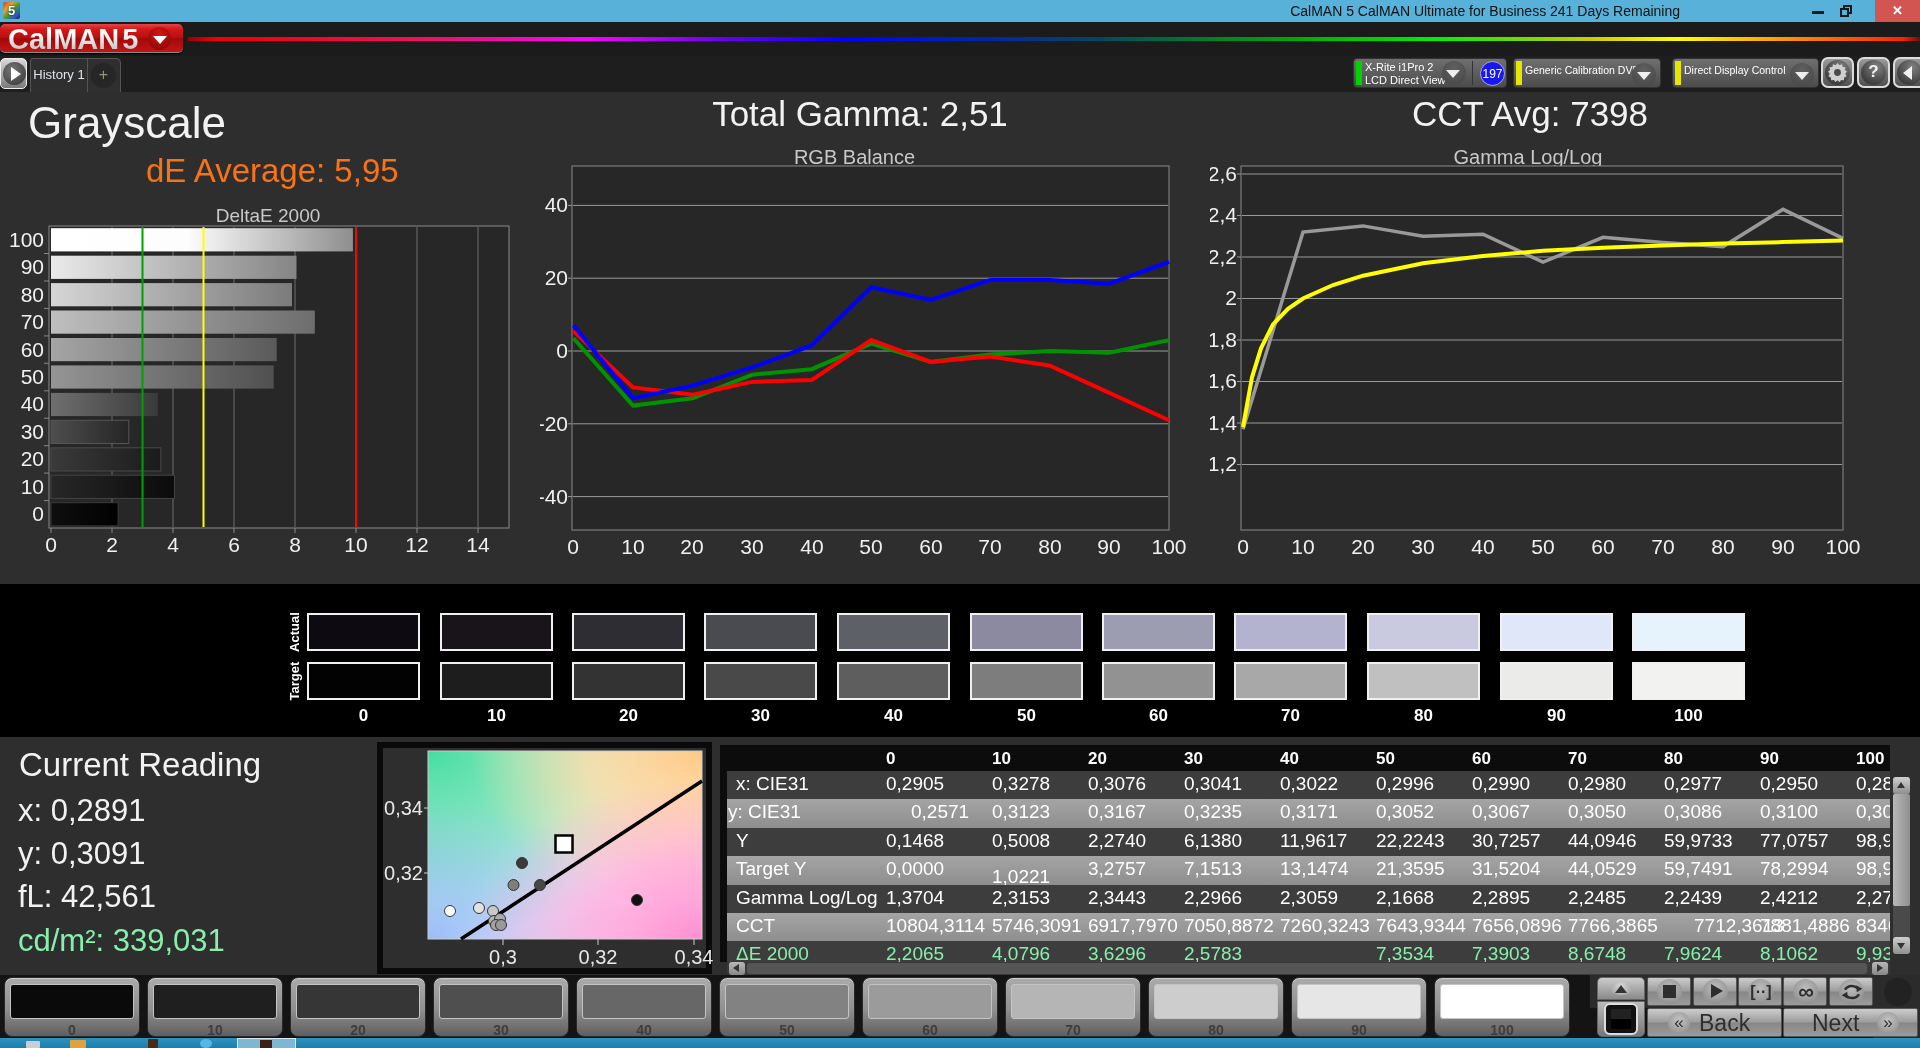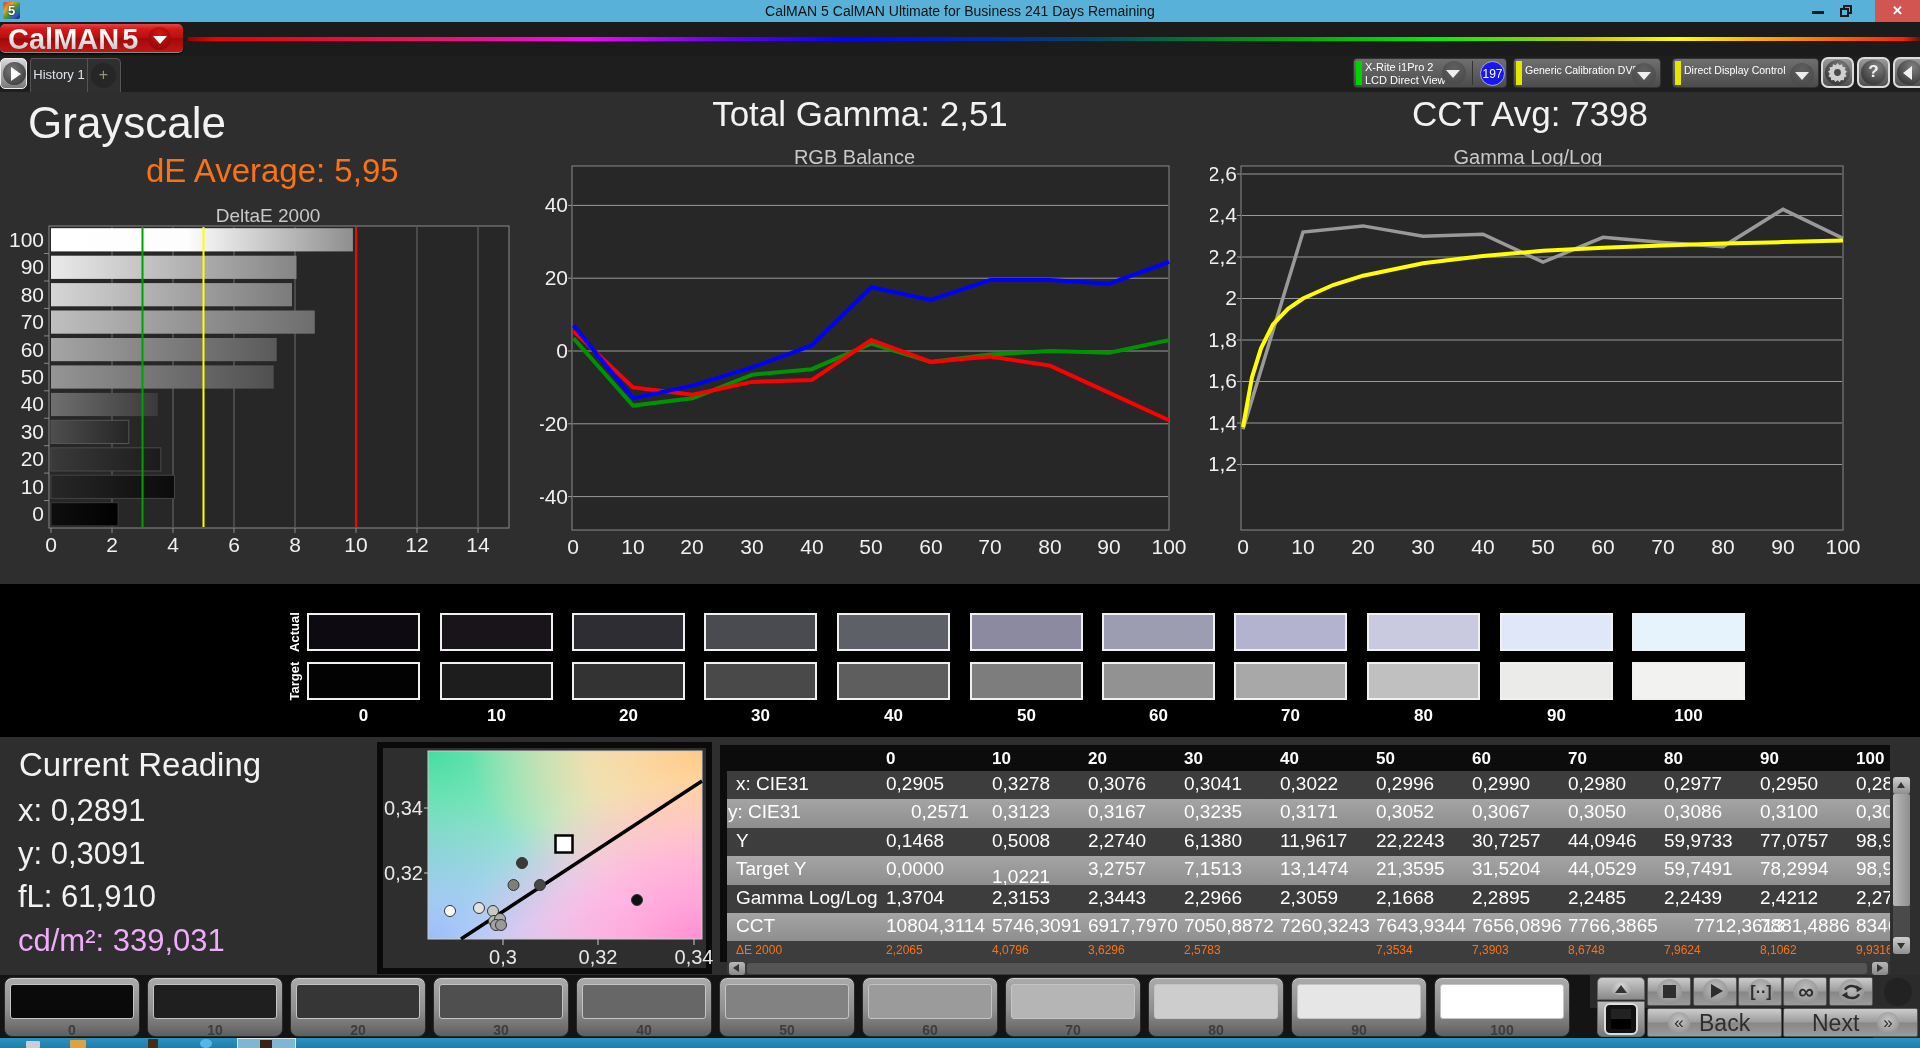--- a/index.html
+++ b/index.html
@@ -7,21 +7,21 @@
     font-family:"Liberation Sans", sans-serif; }
   .abs { position:absolute; }
   #root { position:relative; width:1920px; height:1048px; }
 </style>
 </head>
 <body>
 <div id="root">
 
   <div class="abs" style="left:0;top:0;width:1920px;height:22px;background:#58b1d8;">
     <div class="abs" style="left:3px;top:2px;width:17px;height:17px;background:linear-gradient(135deg,#d43a2a 0%,#e8a02c 30%,#3a9a3a 55%,#2a56c8 80%,#222 100%);border-radius:2px;color:#fff;font-size:13px;font-weight:bold;text-align:center;line-height:17px;text-shadow:0 0 2px #000;">5</div>
-    <div class="abs" style="left:0;top:3px;width:1920px;text-align:center;font-size:14px;color:#111;">CalMAN 5 CalMAN Ultimate for Business 241 Days Remaining</div>
+    <div class="abs" style="left:0;top:3px;width:1680px;text-align:right;font-size:14px;color:#111;">CalMAN 5 CalMAN Ultimate for Business 241 Days Remaining</div>
     <div class="abs" style="left:1812px;top:11px;width:12px;height:3px;background:#1a1a1a;"></div>
     <div class="abs" style="left:1843px;top:5px;width:9px;height:9px;border:2px solid #1a1a1a;background:transparent;"></div>
     <div class="abs" style="left:1840px;top:8px;width:9px;height:9px;border:2px solid #1a1a1a;background:#58b1d8;"></div>
     <div class="abs" style="left:1875px;top:0;width:45px;height:22px;background:#d25552;color:#fff;text-align:center;font-size:13px;line-height:21px;font-weight:bold;">✕</div>
   </div>
 
   <div class="abs" style="left:0;top:22px;width:1920px;height:34px;background:#1b1b1b;">
     <div class="abs" style="left:188px;top:15px;width:1732px;height:4px;background:linear-gradient(90deg,#990000 0%,#ee0000 1.5%,#ee1166 14%,#ff00ff 23%,#6600ee 31%,#0000ff 38%,#004466 52%,#00aa00 64%,#00ee00 72%,#cccc00 81%,#ffff00 86%,#ff8800 93%,#ff2200 99%,#661100 100%);"></div>
     <div class="abs" style="left:0;top:2px;width:183px;height:29px;background:linear-gradient(180deg,#e84444 0%,#d31a1a 18%,#b80f0f 50%,#a00a0a 52%,#c41414 100%);border-radius:5px;border-bottom:1px solid #888;box-shadow:0 1px 2px #000;">
       <div style="position:absolute;left:8px;top:-1px;font-size:29px;font-weight:bold;color:#fff;background:linear-gradient(180deg,#ffffff 30%,#bbbbbb 90%);-webkit-background-clip:text;-webkit-text-fill-color:transparent;letter-spacing:0px;">CalMAN<span style="margin-left:3px;">5</span></div>
@@ -334,22 +334,22 @@
     <div class="abs" style="left:1500px;top:78px;width:113px;height:38px;background:#ebebe9;border:2px solid #f0f0f0;"></div>
     <div class="abs" style="left:1500px;top:122px;width:113px;text-align:center;font-size:17px;font-weight:bold;color:#fff;">90</div>
     <div class="abs" style="left:1632px;top:29px;width:113px;height:38px;background:#e6f3fd;border:2px solid #f0f0f0;"></div>
     <div class="abs" style="left:1632px;top:78px;width:113px;height:38px;background:#f2f2f0;border:2px solid #f0f0f0;"></div>
     <div class="abs" style="left:1632px;top:122px;width:113px;text-align:center;font-size:17px;font-weight:bold;color:#fff;">100</div>
   </div>
 
   <div class="abs" style="left:19px;top:746px;font-size:33px;color:#f2f2f2;">Current Reading</div>
   <div class="abs" style="left:18px;top:793px;font-size:31px;color:#f2f2f2;">x: 0,2891</div>
   <div class="abs" style="left:18px;top:836px;font-size:31px;color:#f2f2f2;">y: 0,3091</div>
-  <div class="abs" style="left:18px;top:879px;font-size:31px;color:#f2f2f2;">fL: 61,910</div>
-  <div class="abs" style="left:18px;top:923px;font-size:31px;color:#f0abfc;">cd/m²: 339,031</div>
+  <div class="abs" style="left:18px;top:879px;font-size:31px;color:#f2f2f2;">fL: 42,561</div>
+  <div class="abs" style="left:18px;top:923px;font-size:31px;color:#86efac;">cd/m²: 339,031</div>
 
   <div id="cie" class="abs" style="left:377px;top:742px;width:335px;height:232px;background:#2e2e2e;border:6px solid #0a0a0a;">
     <svg class="abs" style="left:0;top:0;" width="340" height="220">
       <defs>
         <radialGradient id="cg1" cx="0" cy="0" r="1.0">
             <stop offset="0" stop-color="#45dda0"></stop>
             <stop offset="0.5" stop-color="#7ce4b8" stop-opacity="0.8"></stop>
             <stop offset="1" stop-color="#7ce4b8" stop-opacity="0"></stop>
           </radialGradient>
         <radialGradient id="cg2" cx="1" cy="0" r="0.85">
@@ -502,21 +502,21 @@
         <span class="abs" style="left:368px;top:2px;">6917,7970</span>
         <span class="abs" style="left:464px;top:2px;">7050,8872</span>
         <span class="abs" style="left:560px;top:2px;">7260,3243</span>
         <span class="abs" style="left:656px;top:2px;">7643,9344</span>
         <span class="abs" style="left:752px;top:2px;">7656,0896</span>
         <span class="abs" style="left:848px;top:2px;">7766,3865</span>
         <span class="abs" style="left:974px;top:2px;">7712,3613</span>
         <span class="abs" style="left:1040px;top:2px;">7881,4886</span>
         <span class="abs" style="left:1136px;top:2px;">8346,1399</span>
       </div>
-    <div class="abs" style="left:0;top:196.4px;width:1170px;height:28.4px;background:#3d3d3d;color:#f97316;font-size:12px;">
+    <div class="abs" style="left:0;top:196.4px;width:1170px;height:28.4px;background:#3d3d3d;color:#86efac;font-size:19px;">
         <span class="abs" style="left:16px;top:2px;">ΔE 2000</span>
         <span class="abs" style="left:166px;top:2px;">2,2065</span>
         <span class="abs" style="left:272px;top:2px;">4,0796</span>
         <span class="abs" style="left:368px;top:2px;">3,6296</span>
         <span class="abs" style="left:464px;top:2px;">2,5783</span>
         <span class="abs" style="left:560px;top:2px;margin-top:36px;">3,4915</span>
         <span class="abs" style="left:656px;top:2px;">7,3534</span>
         <span class="abs" style="left:752px;top:2px;">7,3903</span>
         <span class="abs" style="left:848px;top:2px;">8,6748</span>
         <span class="abs" style="left:944px;top:2px;">7,9624</span>

